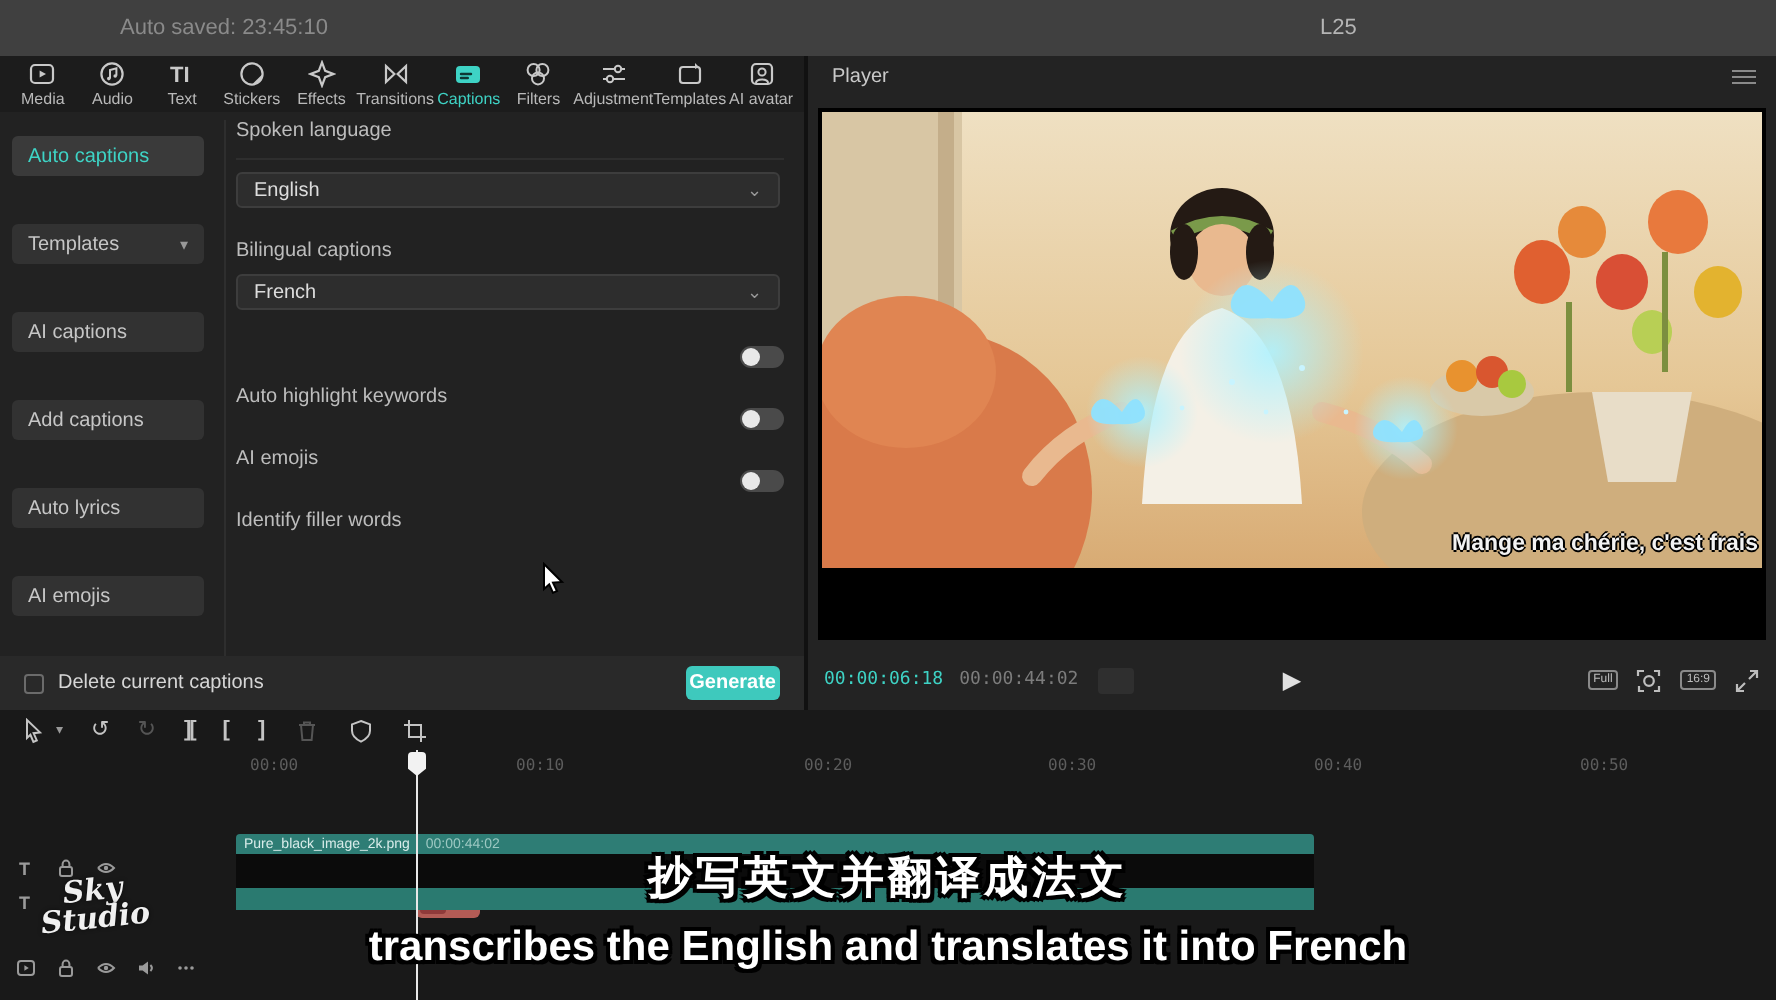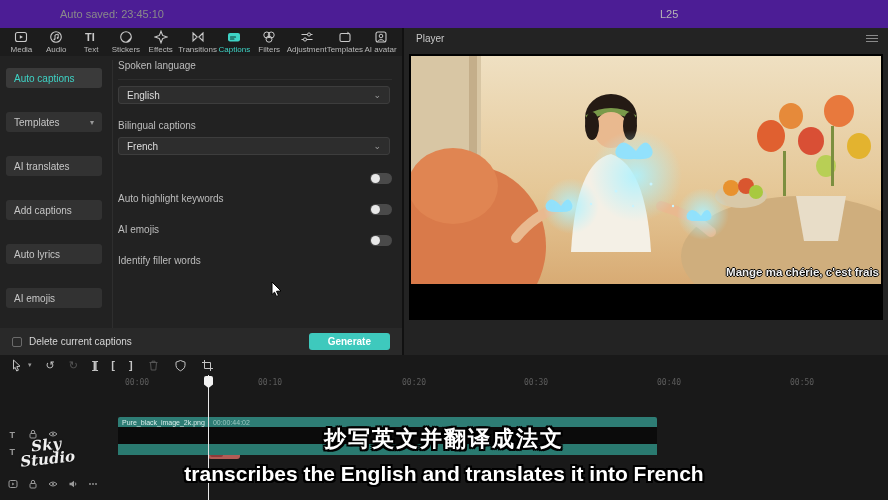--- a/index.html
+++ b/index.html
@@ -1,21 +1,21 @@
 <!DOCTYPE html>
 <html><head>
 <meta charset="utf-8">
 <style>
   * { margin:0; padding:0; box-sizing:border-box; }
   html,body { width:888px; height:500px; overflow:hidden; background:#111; }
   body { font-family:"Liberation Sans", sans-serif; color:#ccc; position:relative; }
   .abs { position:absolute; }
 
   
-  .statusbar { left:0; top:0; width:888px; height:28px; background:#4c1d95; }
+  .statusbar { left:0; top:0; width:888px; height:28px; background:#404040; }
   .autosaved { left:60px; top:8px; font-size:11px; color:#8a8a8a; }
   .doc-title { left:660px; top:8px; font-size:11px; color:#b5b5b5; }
 
   
   .left-panel { left:0; top:28px; width:402px; height:327px; background:#222222; }
   .toolbar { left:0; top:0; width:402px; height:28px; background:#1c1c1c; display:flex; align-items:center; padding:0 4px; }
   .tb-item { flex:1; display:flex; flex-direction:column; align-items:center; justify-content:center; gap:1px; cursor:pointer; }
   .tb-label { font-size:8px; color:#b9b9b9; white-space:nowrap; }
   .tb-item.active .tb-label { color:#3ed3c5; }
   .tb-icon { width:14px; height:14px; display:block; }
@@ -37,21 +37,21 @@
   .select .chev { margin-left:auto; color:#9a9a9a; font-size:9px; }
   .toggle-row { display:flex; align-items:center; height:14px; margin-bottom:17px; }
   .toggle-row .t-label { font-size:10px; color:#bdbdbd;margin-top:40px; }
   .toggle { margin-left:auto; width:22px; height:11px; background:#4a4a4a; border-radius:6px; position:relative; cursor:pointer; }
   .toggle .knob { position:absolute; left:1px; top:1px; width:9px; height:9px; border-radius:50%; background:#e8e8e8; }
 
   .bottom-bar { left:0; top:300px; width:402px; height:27px; background:#292929; display:flex; align-items:center; padding:0 12px; }
   .checkbox { width:10px; height:10px; border:1px solid #6b6b6b; border-radius:2px; background:transparent; margin-right:7px; cursor:pointer; }
   .del-label { font-size:10px; color:#d6d6d6; }
   .generate-btn { margin-left:auto; background:#3ec9bd; color:#fff; font-size:10px; font-weight:bold;
-                  padding:3px 19px; border-radius:3px; border:none; cursor:pointer; }
+                  padding:3px 2px; border-radius:3px; border:none; cursor:pointer; }
 
   
   .player-panel { left:404px; top:28px; width:484px; height:327px; background:#232323; }
   .player-header { left:0; top:0; width:484px; height:22px; }
   .player-title { left:12px; top:5px; font-size:10px; color:#c9c9c9; }
   .hamburger { right:10px; top:7px; width:12px; }
   .hamburger div { height:1px; background:#8a8a8a; margin-bottom:2px; }
 
   .video-frame { left:5px; top:26px; width:474px; height:266px; background:#000; overflow:hidden; }
   .scene { left:2px; top:2px; width:470px; height:228px; }
@@ -204,21 +204,21 @@
 
   <div class="abs sidebar">
     <div class="side-item active">
         <span>Auto captions</span>
       </div>
     <div class="side-item">
         <span>Templates</span>
         <span class="chev">▾</span>
       </div>
     <div class="side-item">
-        <span>AI translates</span>
+        <span>AI captions</span>
       </div>
     <div class="side-item">
         <span>Add captions</span>
       </div>
     <div class="side-item">
         <span>Auto lyrics</span>
       </div>
     <div class="side-item">
         <span>AI emojis</span>
       </div>
@@ -326,20 +326,37 @@
           <circle cx="205" cy="135" r="1.5"></circle>
           <circle cx="240" cy="128" r="1.5"></circle>
           <circle cx="180" cy="148" r="1.2"></circle>
           <circle cx="262" cy="150" r="1.2"></circle>
           <circle cx="222" cy="150" r="1.2"></circle>
         </g>
     </svg>
     <div class="abs vid-cap2">Mange ma chérie, c'est frais</div>
   </div>
 
+  <div class="abs player-controls">
+    <span class="tc-current">00:00:06:18</span>
+    <span class="tc-total">00:00:44:02</span>
+    <span class="tc-opt"></span>
+    <span class="play-btn">▶</span>
+    <span class="pc-right">
+      <span class="mini-badge">Full</span>
+      <svg class="pc-icon" viewBox="0 0 13 13">
+          <path d="M1 4 V1.5 H4 M9 1.5 H11.5 V4 M11.5 9 V11.5 H9 M4 11.5 H1.5 V9" fill="none" stroke="#bdbdbd" stroke-width="1.1"></path>
+          <circle cx="6.5" cy="6.5" r="2.4" fill="none" stroke="#bdbdbd" stroke-width="1.1"></circle>
+        </svg>
+      <span class="mini-badge">16:9</span>
+      <svg class="pc-icon" viewBox="0 0 13 13">
+          <path d="M8 1.5 h3.5 v3.5 M11 2 L7.5 5.5 M5 11.5 H1.5 V8 M2 11 L5.5 7.5" fill="none" stroke="#bdbdbd" stroke-width="1.1"></path>
+        </svg>
+    </span>
+  </div>
 </div>
 
 <div class="abs timeline">
   <div class="abs tl-toolbar">
     <svg class="tl-icon" viewBox="0 0 13 13">
         <path d="M3.5 1 L10 7.2 L6.8 7.6 L8.4 11.2 L6.7 12 L5.2 8.4 L3.5 10 Z" fill="none" stroke="#c4c4c4" stroke-width="1"></path>
       </svg>
     <span class="tl-chev">▾</span>
     <span class="tl-glyph">↺</span>
     <span class="tl-glyph dim">↻</span>

